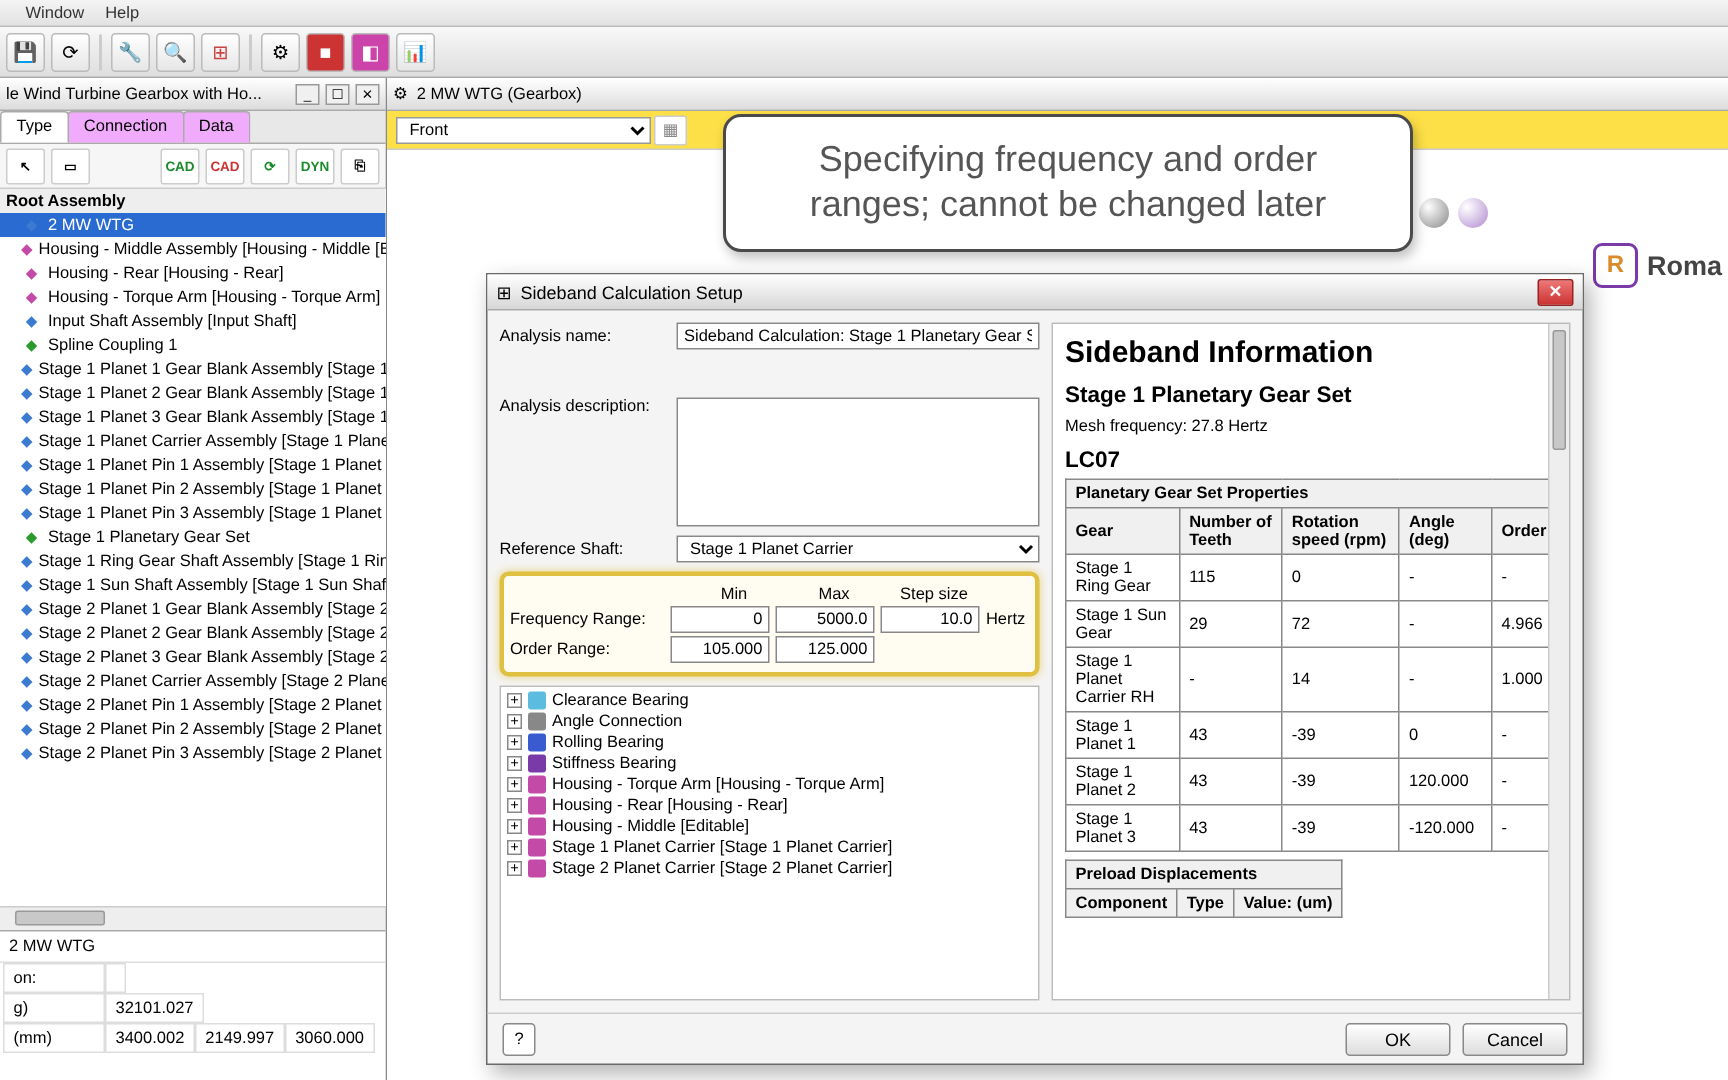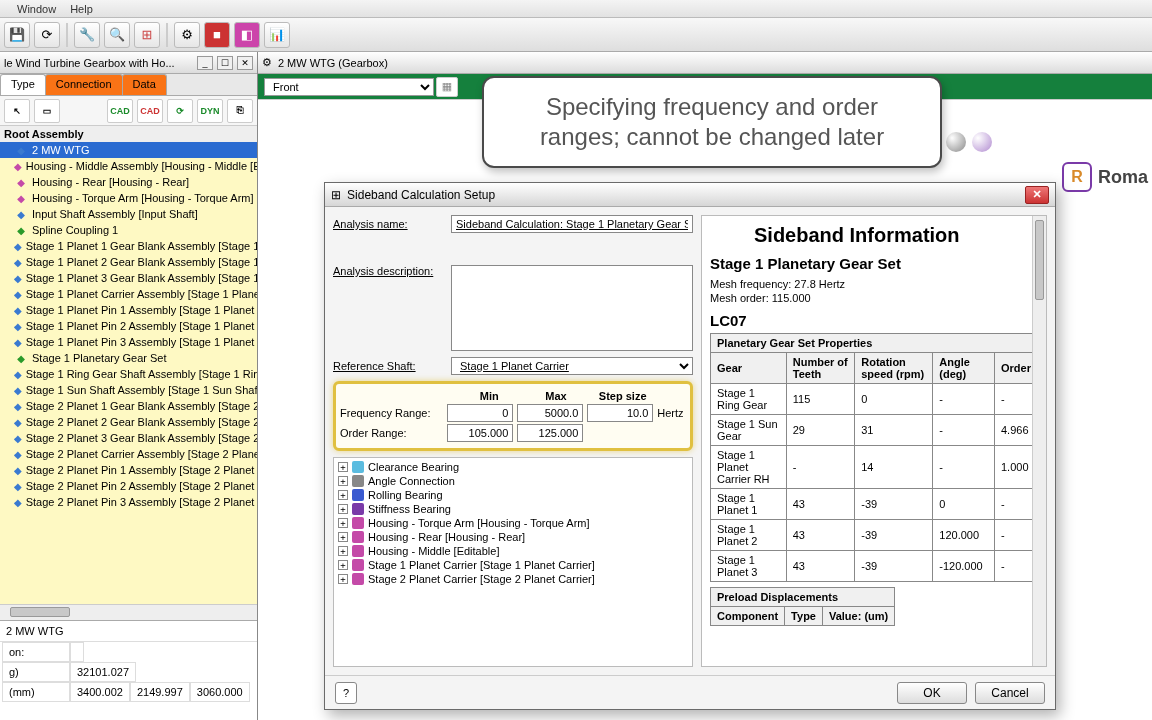--- a/index.html
+++ b/index.html
@@ -16,87 +16,87 @@
 
 .workspace { display: flex; height: calc(100% - 52px); }
 
 
 .left-panel { width: 258px; display: flex; flex-direction: column; border-right: 1px solid #888; }
 .doc-title { height: 22px; background: linear-gradient(#fff,#dcdcdc); border-bottom: 1px solid #aaa; display: flex; align-items: center; padding: 0 4px; font-size: 11px; gap: 4px; }
 .doc-title .spacer { flex: 1; }
 .win-btn { width: 16px; height: 14px; border: 1px solid #999; background: #f0f0f0; font-size: 9px; display: flex; align-items: center; justify-content: center; cursor: pointer; }
 
 .tabstrip { height: 22px; display: flex; border-bottom: 1px solid #aaa; background: #e8e8e8; }
-.tab { padding: 3px 10px; border: 1px solid #aaa; border-bottom: none; border-top-left-radius: 3px; border-top-right-radius: 3px; background: #f97316; margin-right: -1px; font-size: 11px; cursor: pointer; }
+.tab { padding: 3px 10px; border: 1px solid #aaa; border-bottom: none; border-top-left-radius: 3px; border-top-right-radius: 3px; background: #f0abfc; margin-right: -1px; font-size: 11px; cursor: pointer; }
 .tab.active { background: #fff; }
 
 .mini-toolbar { height: 30px; display: flex; align-items: center; padding: 2px 4px; gap: 4px; background: #f6f6f6; border-bottom: 1px solid #ccc;}
 .mini-btn { width: 26px; height: 24px; border: 1px solid #ccc; border-radius: 2px; background: #fff; display: flex; align-items: center; justify-content: center; cursor: pointer; font-size: 9px; font-weight: bold; }
 
-.tree { flex: 1; overflow: auto; background: #fef9c3; font-size: 11px; }
+.tree { flex: 1; overflow: auto; background: #ffffff; font-size: 11px; }
 .tree-root { padding: 2px 4px; font-weight: bold; background: #eee; }
 .tree-item { display: flex; align-items: center; gap: 4px; padding: 1px 2px 1px 14px; white-space: nowrap; cursor: pointer;}
 .tree-item.sel { background: #2a6bd1; color: #fff; }
 .tree-icon { width: 14px; height: 14px; display: inline-flex; align-items: center; justify-content: center; font-size: 10px; }
 .ic-pink { color: #c44aa8; }
 .ic-green { color: #2a9a2a; }
 .ic-blue { color: #3a7ad0; }
 
 .tree-scroll-x { height: 16px; background: #eee; border-top: 1px solid #ccc; position: relative;}
 .tree-scroll-x .thumb { position: absolute; left: 10px; width: 60px; top: 2px; height: 10px; background: #c8c8c8; border: 1px solid #999; border-radius: 2px;}
 
 .prop-panel { height: 100px; border-top: 1px solid #aaa; background: #fff; font-size: 11px; overflow: hidden;}
 .prop-header { padding: 4px 6px; border-bottom: 1px solid #ddd; }
 .prop-row { display: flex; padding: 0 2px; }
 .prop-cell { border: 1px solid #ddd; padding: 3px 6px; }
 .prop-label { width: 68px; }
 
 
 .canvas-area { flex: 1; position: relative; background: #fff; }
 .canvas-title { height: 22px; background: linear-gradient(#fff,#dcdcdc); border-bottom: 1px solid #aaa; display: flex; align-items: center; padding: 0 4px; font-size: 11px; gap: 6px; }
-.canvas-tools { height: 26px; display: flex; align-items: center; gap: 2px; padding: 0 6px; border-bottom: 1px solid #ccc; background: #15803d; position: relative; }
+.canvas-tools { height: 26px; display: flex; align-items: center; gap: 2px; padding: 0 6px; border-bottom: 1px solid #ccc; background: #fde047; position: relative; }
 .view-select { width: 170px; height: 18px; border: 1px solid #999; background: #fff; font-size: 11px; padding-left: 4px;}
 .ct-btn { width: 22px; height: 20px; border: 1px solid #ccc; background: #fff; border-radius: 2px; font-size: 11px; display: flex; align-items:center; justify-content:center; cursor:pointer; color:#888;}
 
 .tooltip-box { position: absolute; left: 482px; top: 76px; width: 460px; background: #fff; border: 2px solid #4a4a4a; border-radius: 12px; padding: 14px 20px; font-size: 24px; color: #555; text-align: center; line-height: 1.25; box-shadow: 2px 4px 8px rgba(0,0,0,0.25); z-index: 50;}
 
 .logo { position: absolute; right: 4px; top: 110px; font-size: 18px; font-weight: bold; color: #444; display: flex; align-items: center; gap: 6px;}
 .logo .mark { width: 30px; height: 30px; border: 2px solid #7a3aa8; border-radius: 6px; display:flex; align-items:center; justify-content:center; color:#d98a2a; font-size: 16px;}
 
 
 .dialog { position: absolute; left: 324px; top: 182px; width: 732px; height: 528px; background: #f4f4f4; border: 1px solid #6a6a6a; box-shadow: 4px 6px 14px rgba(0,0,0,0.3); z-index: 40; display:flex; flex-direction:column;}
 .dlg-title { height: 24px; background: linear-gradient(#fff,#d6d6d6); border-bottom: 1px solid #aaa; display: flex; align-items: center; padding: 0 6px; gap: 6px; font-size: 12px;}
 .dlg-title .spacer{flex:1;}
 .dlg-close { width: 24px; height: 18px; background: linear-gradient(#e77,#c33); border: 1px solid #922; border-radius: 2px; color:#fff; display:flex;align-items:center;justify-content:center; font-weight:bold; cursor:pointer; font-size:11px;}
 .dlg-body { flex:1; display:flex; padding: 8px; gap: 8px; overflow:hidden;}
 .dlg-left { width: 360px; display:flex; flex-direction:column; gap:6px; font-size:11px;}
 .dlg-right { flex:1; background:#fff; border:1px solid #bbb; padding: 8px; overflow:auto; position:relative;}
 .dlg-right-scroll { position:absolute; right:0; top:0; bottom:0; width:14px; background:#eee; border-left:1px solid #ccc;}
 .dlg-right-scroll .th { position:absolute; top:4px; left:2px; right:2px; height:80px; background:#c8c8c8; border:1px solid #999; border-radius:2px;}
 
-.form-row { display:flex; align-items:center; gap:8px;text-decoration:underline; }
+.form-row { display:flex; align-items:center; gap:8px; }
 .form-label { width: 110px; }
 .form-input { flex:1; height:18px; border:1px solid #888; padding:1px 4px; background:#fff; font-size:11px;}
 .form-textarea { flex:1; height:86px; border:1px solid #888; background:#fff; resize:none;}
 .form-select { flex:1; height:18px; border:1px solid #888; background:#fff; font-size:11px; padding-left:4px;}
 
 .range-box { border: 3px solid #e0c040; border-radius: 6px; background: #fffdf2; padding: 6px 4px 4px 4px; box-shadow: 0 0 6px rgba(224,192,64,.6);}
-.range-cols { display:flex; padding-left:116px; text-align:center; font-size:11px; margin-bottom:2px;font-weight:bold;}
+.range-cols { display:flex; padding-left:116px; text-align:center; font-size:11px; margin-bottom:2px;}
 .range-cols div { flex:1;}
 .range-row { display:flex; align-items:center; gap:4px; margin-bottom:2px;}
 .range-row .form-label{width:108px;}
 .range-row input { width:66px; height:18px; border:1px solid #888; text-align:right; padding-right:4px; font-size:11px; background:#fff;}
 .range-unit { width:30px; font-size:11px;}
 
 .inc-tree { flex:1; border:1px solid #bbb; background:#fff; overflow:auto; padding:2px; font-size:11px;}
 .inc-item { display:flex; align-items:center; gap:4px; padding:1px 2px; white-space:nowrap;}
 .inc-expand { width:10px; text-align:center; cursor:pointer; font-family:monospace; border:1px solid #888; font-size:9px; height:10px; line-height:8px; background:#fff;}
 .inc-color { width:12px; height:12px; border-radius:2px; display:inline-block;}
 
-.side-h1 { font-size:20px; font-weight:bold; margin-bottom:8px;margin-left:44px;}
+.side-h1 { font-size:20px; font-weight:bold; margin-bottom:8px;}
 .side-h2 { font-size:15px; font-weight:bold; margin-bottom:6px;}
 .side-h3 { font-size:15px; font-weight:bold; margin:8px 0 4px 0;}
 .side-p { font-size:11px; margin-bottom:2px;}
 
 table.sb { border-collapse:collapse; font-size:11px; margin-top:4px;}
 table.sb th, table.sb td { border:1px solid #888; padding:3px 6px; text-align:left;}
 table.sb th { background:#f0f0f0;}
 
 .dlg-footer { height:34px; border-top:1px solid #ccc; display:flex; align-items:center; padding:0 10px; gap:8px;}
 .dlg-footer .spacer{flex:1;}
@@ -393,21 +393,20 @@
             <span class="inc-color" style="background:#c44aa8"></span>
             <span>Stage 2 Planet Carrier [Stage 2 Planet Carrier]</span>
           </div>
         </div>
     </div>
 
     <div class="dlg-right">
       <div class="side-h1">Sideband Information</div>
       <div class="side-h2">Stage 1 Planetary Gear Set</div>
       <div class="side-p">Mesh frequency: 27.8 Hertz</div>
-      <div class="side-p">Mesh order: 115.000</div>
       <div class="side-h3">LC07</div>
 
       <table class="sb">
         <thead>
           <tr>
               <th colspan="5">Planetary Gear Set Properties</th>
             </tr>
           <tr id="tbl1-head">
               <th>Gear</th>
               <th>Number of Teeth</th>
@@ -420,21 +419,21 @@
             <tr>
               <td>Stage 1 Ring Gear</td>
               <td>115</td>
               <td>0</td>
               <td>-</td>
               <td>-</td>
             </tr>
             <tr>
               <td>Stage 1 Sun Gear</td>
               <td>29</td>
-              <td>31</td>
+              <td>72</td>
               <td>-</td>
               <td>4.966</td>
             </tr>
             <tr>
               <td>Stage 1 Planet Carrier RH</td>
               <td>-</td>
               <td>14</td>
               <td>-</td>
               <td>1.000</td>
             </tr>

